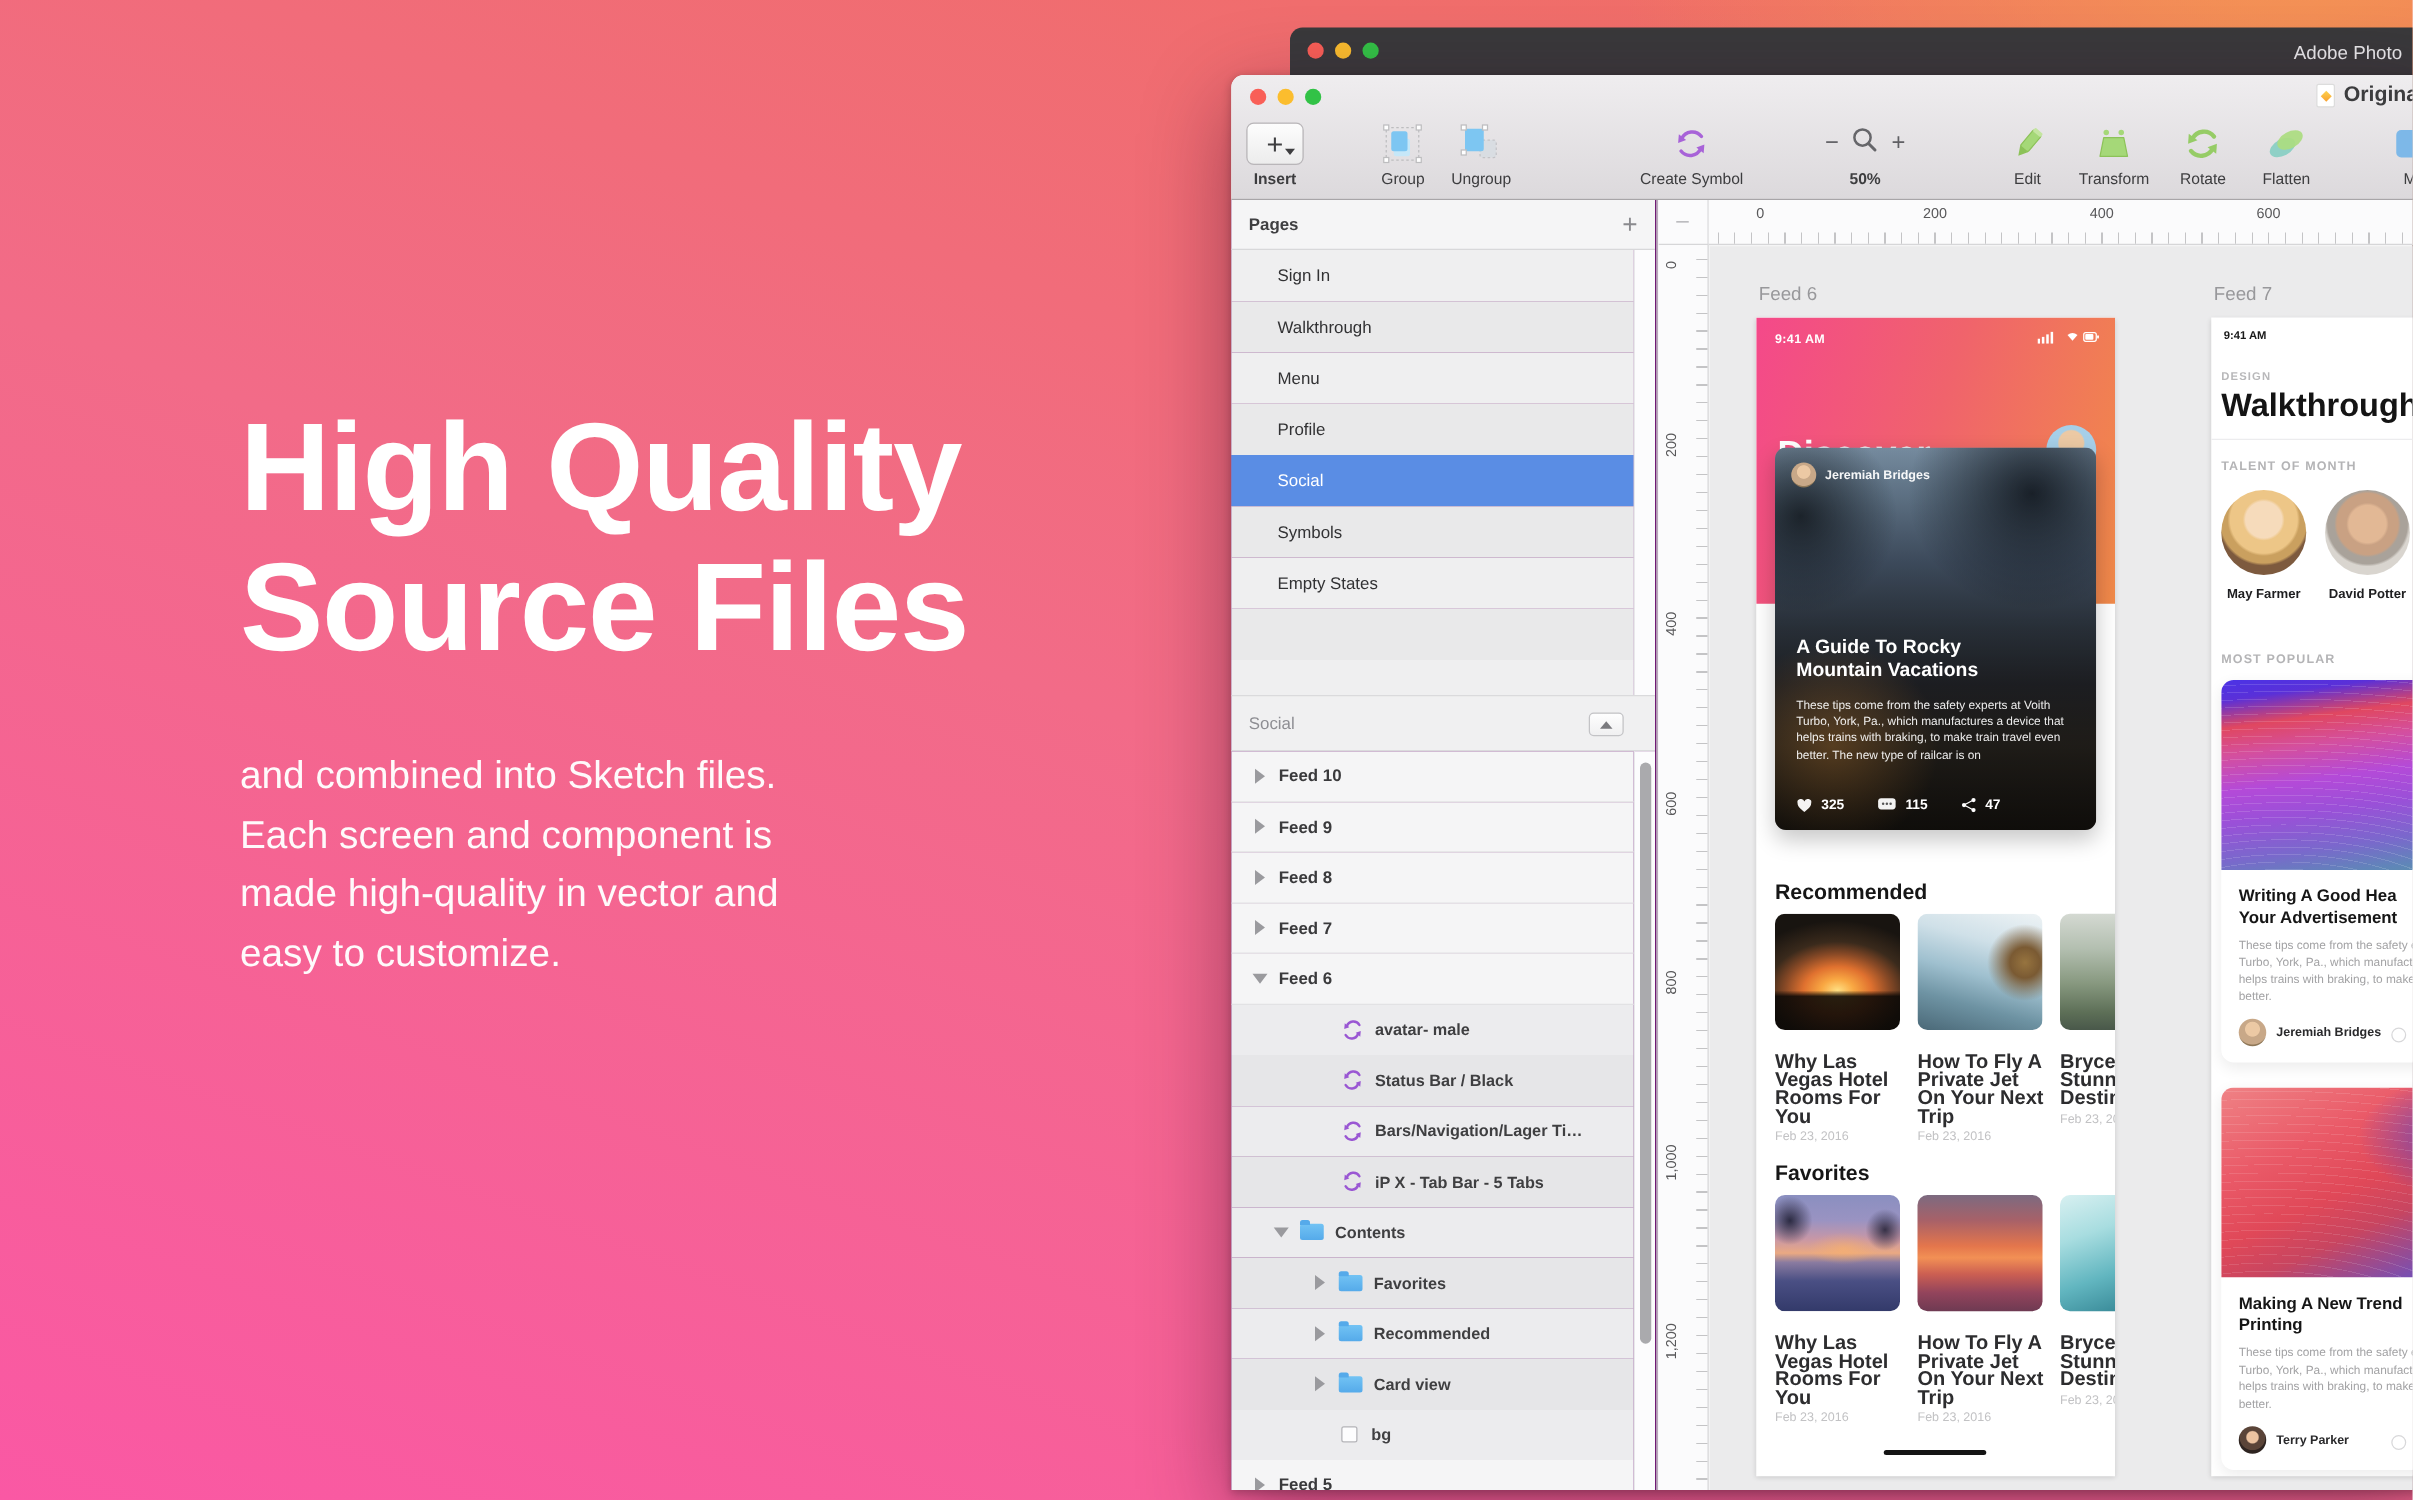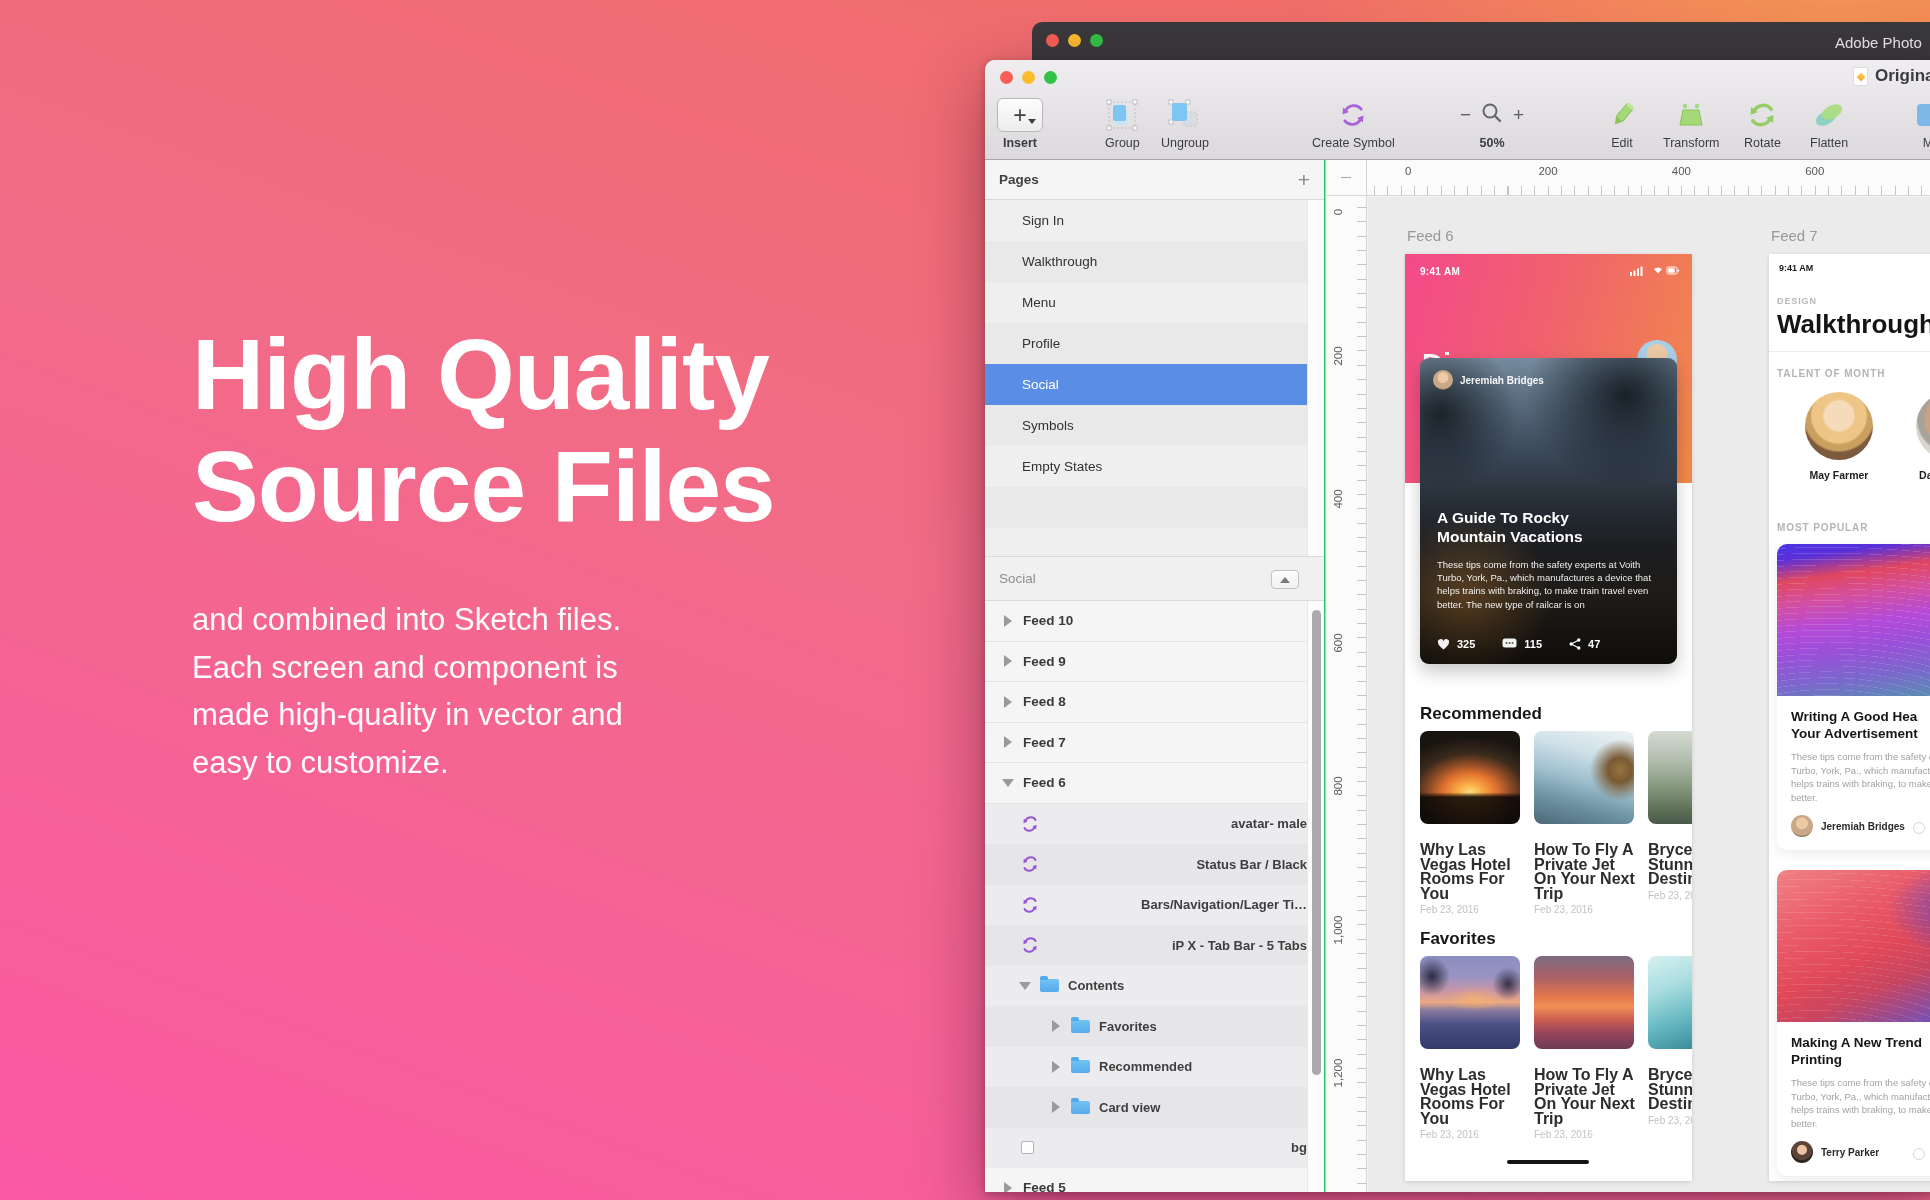--- a/index.html
+++ b/index.html
@@ -41,21 +41,21 @@
   .tb-label { font-size:12.5px; color:#3d3d3f; margin-top:4px; white-space:nowrap; }
   .tb-label.bold { font-weight:600; }
   .insert-btn { width:46px; height:34px; background:linear-gradient(#fdfdfd,#ececec); border:1px solid #b9b6b9;
     border-radius:6px; display:flex; align-items:center; justify-content:center; font-size:23px; color:#3e3e40; position:relative; }
   .insert-caret { position:absolute; right:6px; bottom:7px; width:0; height:0;
     border-left:4px solid transparent; border-right:4px solid transparent; border-top:5px solid #3e3e40; }
   .icon-box { height:34px; display:flex; align-items:center; justify-content:center; }
   .zoom-row { display:flex; align-items:center; gap:9px; height:34px; font-size:19px; color:#606064; }
 
   
-  .sidebar { position:absolute; left:0; top:100px; bottom:0; width:341px; background:#22c55e; border-right:1px solid #c6c6c8; }
+  .sidebar { position:absolute; left:0; top:100px; bottom:0; width:341px; background:#701a75; border-right:1px solid #c6c6c8; }
   .pages-header { position:absolute; left:0; top:0; right:1px; height:40px; background:#f5f5f6; border-bottom:1px solid #d8d8da;
     display:flex; align-items:center; justify-content:space-between; padding:0 14px; }
   .pages-header .ph-title { font-size:13.5px; font-weight:600; color:#3f3f41; }
   .pages-header .ph-add { font-size:21px; color:#8a8a8e; font-weight:300; line-height:1; }
   .pages-list { position:absolute; left:0; top:40px; right:18px; height:287px; }
   .pages-filler { position:absolute; left:0; top:327px; right:18px; height:69px;
     background:repeating-linear-gradient(180deg,#e9e9ea 0 41px,#efeff0 41px 82px); }
   .page-row { height:41px; display:flex; align-items:center; padding-left:37px; font-size:13.5px; font-weight:500; color:#323234; }
   .page-row:nth-child(odd) { background:#efeff0; }
   .page-row:nth-child(even) { background:#e9e9ea; }
@@ -68,21 +68,21 @@
     border:1px solid #c3c3c6; border-radius:4px; display:flex; align-items:center; justify-content:center; }
   .collapse-btn i { width:0; height:0; border-left:5px solid transparent; border-right:5px solid transparent; border-bottom:6px solid #7a7a7e; }
 
   .layers-list { position:absolute; left:0; top:441px; right:18px; bottom:0; overflow:hidden; }
   .layer-row { height:40.5px; display:flex; align-items:center; background:#f5f5f6; }
   .layer-row.top { border-bottom:1px solid #e2e2e4; }
   .layer-row.top .layer-label { font-size:13.5px; font-weight:700; color:#3a3a3c; }
   .layer-row.child .layer-label { font-size:13px; font-weight:600; color:#3f3f41; }
   .layer-row.za { background:#ececee; } .layer-row.zb { background:#e6e6e8; }
   .layer-row.lvl0 { padding-left:16px; } .layer-row.lvl1 { padding-left:33px; }
-  .layer-row.lvl1.no-disc { padding-left:36px;justify-content:space-between; } .layer-row.lvl2 { padding-left:64px; }
+  .layer-row.lvl1.no-disc { padding-left:88px; } .layer-row.lvl2 { padding-left:64px; }
   .disc { width:14px; margin-right:8px; display:flex; align-items:center; justify-content:center; }
   .disc.collapsed i { width:0; height:0; border-top:6px solid transparent; border-bottom:6px solid transparent; border-left:8px solid #9a9a9e; }
   .disc.expanded i { width:0; height:0; border-left:6px solid transparent; border-right:6px solid transparent; border-top:8px solid #9a9a9e; }
   .sym-icon { width:18px; height:18px; margin-right:9px; flex:0 0 auto; }
   .folder-icon { width:19px; height:13px; background:linear-gradient(#72c3f4,#55aaea); border-radius:2px; margin-right:9px; position:relative; flex:0 0 auto; }
   .folder-icon::before { content:""; position:absolute; left:0; top:-3px; width:8px; height:4px; background:#55aaea; border-radius:2px 2px 0 0; }
   .rect-icon { width:13px; height:13px; border:1.5px solid #b4b4b8; border-radius:2px; background:#fdfdfe; margin-right:11px; flex:0 0 auto; }
   .layer-label { white-space:nowrap; }
 
   .scroll-strip { position:absolute; right:1px; width:17px; background:#fcfcfd; border-left:1px solid #e8e8ea; }
@@ -161,21 +161,21 @@
   .img-wave { background:linear-gradient(160deg,#d8f0f1 0%,#a8dde0 30%,#62b6c0 60%,#3a8b99 85%,#2d7482 100%); }
   .home-bar { position:absolute; left:102px; top:906px; width:82px; height:4px; background:#141414; border-radius:2px; }
 
   
   .f7-status { position:absolute; left:10px; top:9px; font-size:9px; font-weight:700; color:#1a1a1a; }
   .f7-eyebrow { position:absolute; left:8px; top:42px; font-size:9px; font-weight:600; color:#b8b8ba; letter-spacing:.9px; }
   .f7-title { position:absolute; left:8px; top:55px; font-size:26px; font-weight:800; color:#141414; }
   .f7-divider { position:absolute; left:0; right:0; top:97px; height:1px; background:#ececee; }
   .f7-sec-h { position:absolute; left:8px; font-size:10px; font-weight:600; color:#b4b4b6; letter-spacing:.9px; }
   .f7-talents { position:absolute; left:8px; top:138px; display:flex; gap:15px; }
-  .talent { width:68px; display:flex; flex-direction:column; align-items:center;margin-left:28px; }
+  .talent { width:68px; display:flex; flex-direction:column; align-items:center; }
   .talent .tav { width:68px; height:68px; border-radius:50%; }
   .avatar-may { background:radial-gradient(circle at 50% 35%, #f6dbbb 0% 26%, #edc687 30% 48%, #caa05f 52% 62%, #7d5a3e 66% 100%); }
   .avatar-david { background:radial-gradient(circle at 50% 40%, #e2b895 0 28%, #c9a183 32% 46%, #a9a29a 50% 60%, #d9d5cf 64% 100%); }
   .talent .tname { margin-top:9px; font-size:10.5px; font-weight:700; color:#1e1e20; white-space:nowrap; }
   .f7-posts { position:absolute; left:8px; top:290px; width:250px; }
   .post-card { width:250px; background:#fff; border-radius:10px; box-shadow:0 4px 12px rgba(0,0,0,0.08); margin-bottom:20px; padding-bottom:13px; position:relative; }
   .post-img { width:250px; height:152px; border-radius:10px 10px 0 0; }
   .img-waves-purple { background:
       repeating-radial-gradient(120% 90% at 20% 135%, rgba(255,255,255,0.14) 0 1.5px, rgba(255,255,255,0) 1.5px 13px),
       linear-gradient(172deg,#4b33e6 0%,#5a30d8 9%,#e04760 21%,#d44f9e 33%,#b44ad8 48%,#9a50d8 62%,#7a68cc 78%,#5f86b8 90%,#57949e 100%); }

